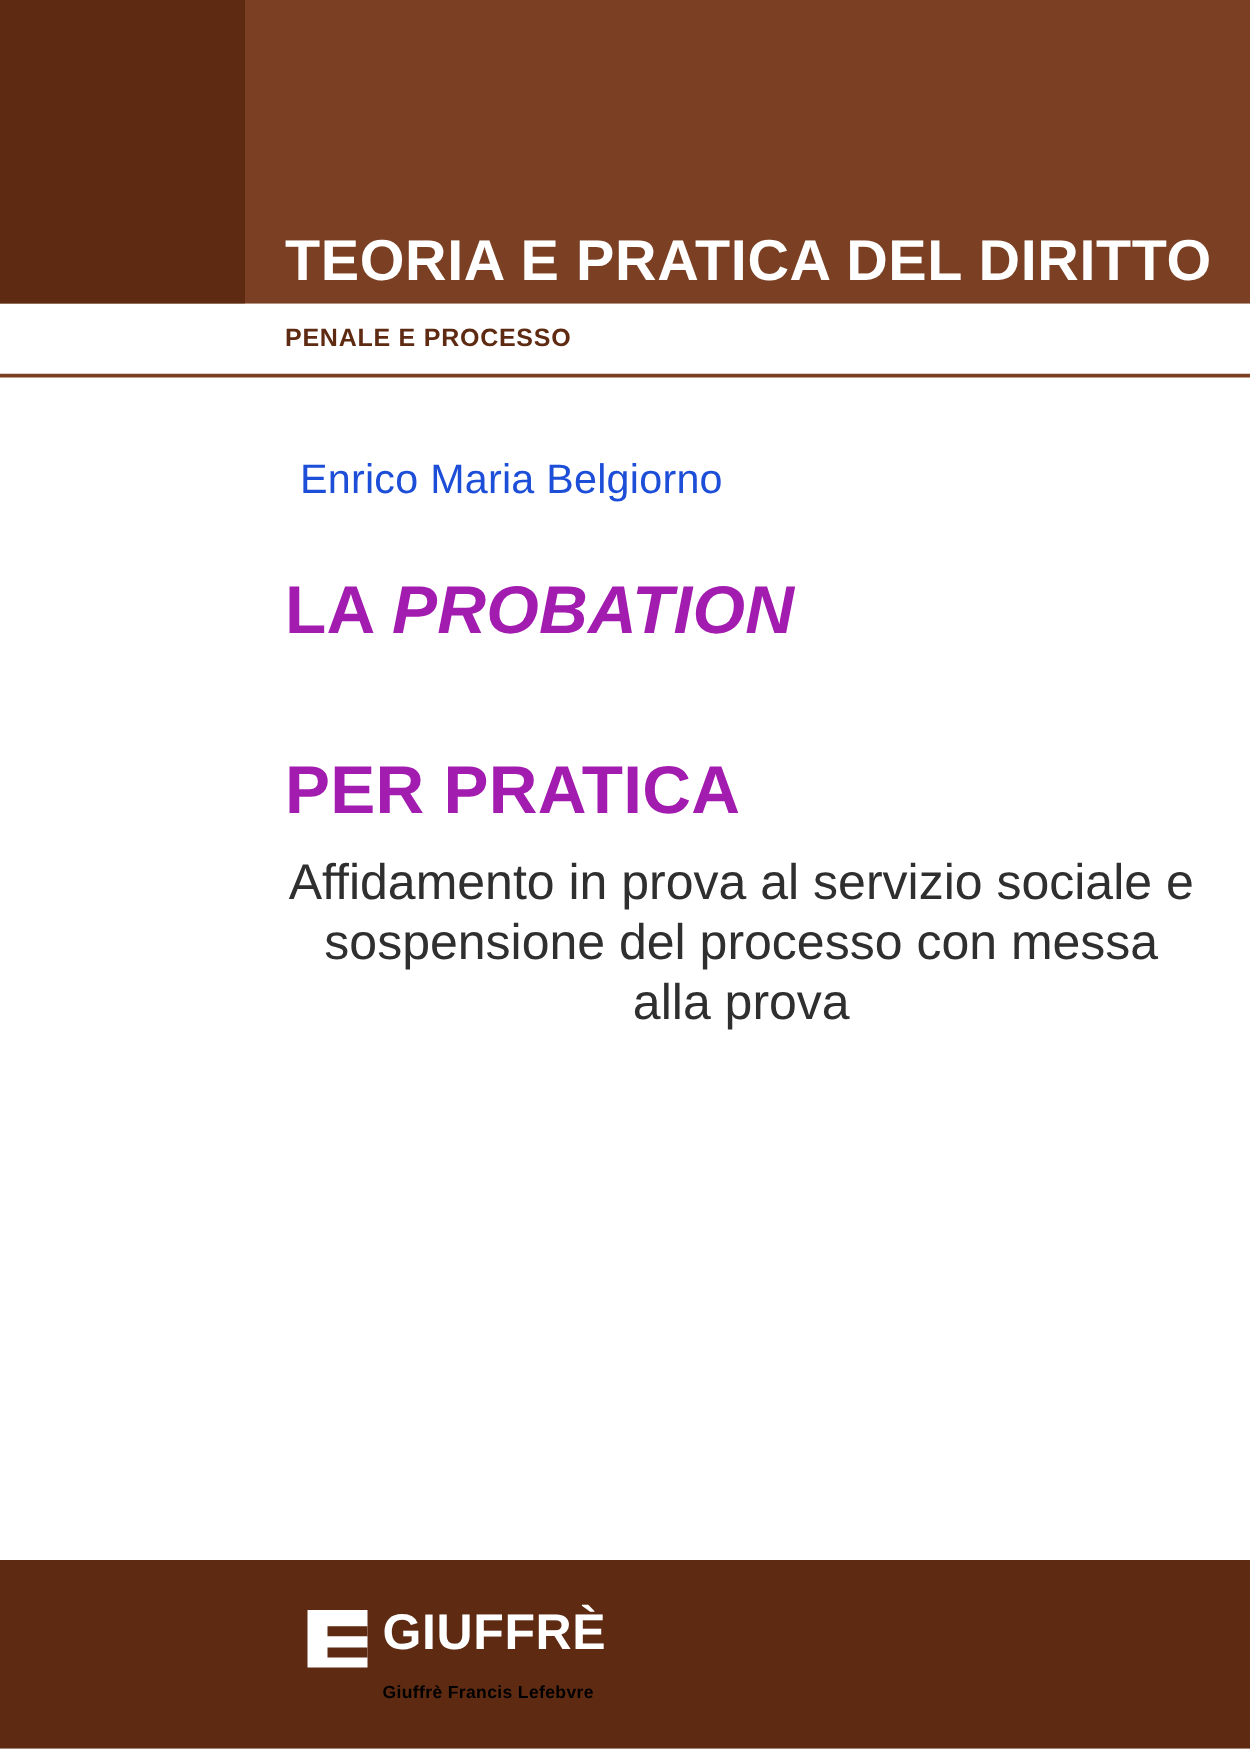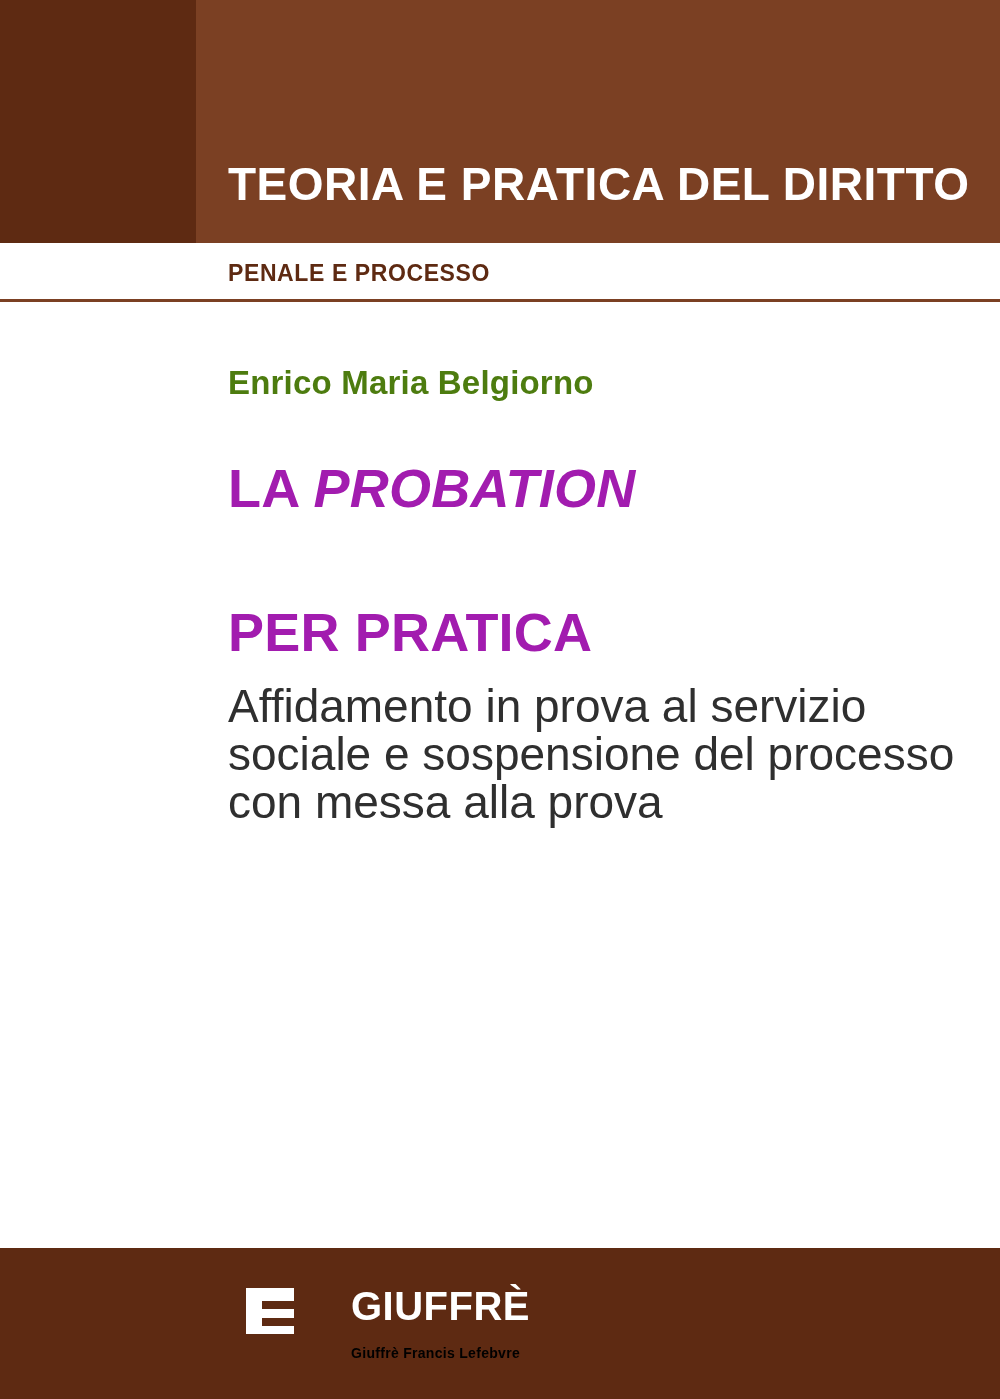--- a/index.html
+++ b/index.html
@@ -33,21 +33,21 @@
   .top-band-dark {
     position: absolute;
     top: 0;
     left: 0;
     width: 196px;
     height: 243px;
     background: #5e2a12;
   }
   .series-title {
     position: absolute;
-    top: 158px;
+    top: 182px;
     left: 228px;
     width: 740px;
     color: #ffffff;
     font-size: 46px;
     font-weight: bold;
     letter-spacing: 0.5px;
     line-height: 52px;
     white-space: nowrap;
   }
 
@@ -58,42 +58,42 @@
     left: 0;
     width: 1000px;
     height: 56px;
     background: #ffffff;
   }
   .subseries-title {
     position: absolute;
     top: 260px;
     left: 228px;
     color: #5e2a12;
-    font-size: 23px;
+    font-size: 20px;
     font-weight: bold;
     letter-spacing: 0.6px;
     white-space: nowrap;
   }
   .rule {
     position: absolute;
     top: 299px;
     left: 0;
     width: 1000px;
     height: 3px;
     background: #7b4023;
   }
 
   
   .author {
     position: absolute;
     top: 364px;
-    left: 228px;
-    color: #4d7c0f;
+    left: 240px;
+    color: #1d4ed8;
     font-size: 33px;
-    font-weight: bold;
+    font-weight: normal;
     letter-spacing: 0.2px;
     white-space: nowrap;
   }
   .book-title {
     position: absolute;
     top: 452px;
     left: 228px;
     width: 740px;
     color: #a21caf;
     font-size: 54px;
@@ -103,41 +103,41 @@
   }
   .book-title .italic {
     font-style: italic;
   }
   .subtitle {
     position: absolute;
     top: 682px;
     left: 228px;
     width: 730px;
     color: #2f2f2f;
-    font-size: 46px;
+    font-size: 40px;
     font-weight: normal;
     line-height: 48px;
+    text-align: center;
   }
 
   
   .bottom-band {
     position: absolute;
     left: 0;
     top: 1248px;
     width: 1000px;
     height: 151px;
     background: #5e2a12;
   }
   .publisher {
     position: absolute;
     left: 246px;
     top: 1285px;
     display: flex;
     align-items: flex-start;
-    gap: 45px;
   }
   .logo-mark {
     position: relative;
     width: 48px;
     height: 46px;
     margin-right: 12px;
     margin-top: 3px;
   }
   .logo-mark .lm-outer {
     position: absolute;

